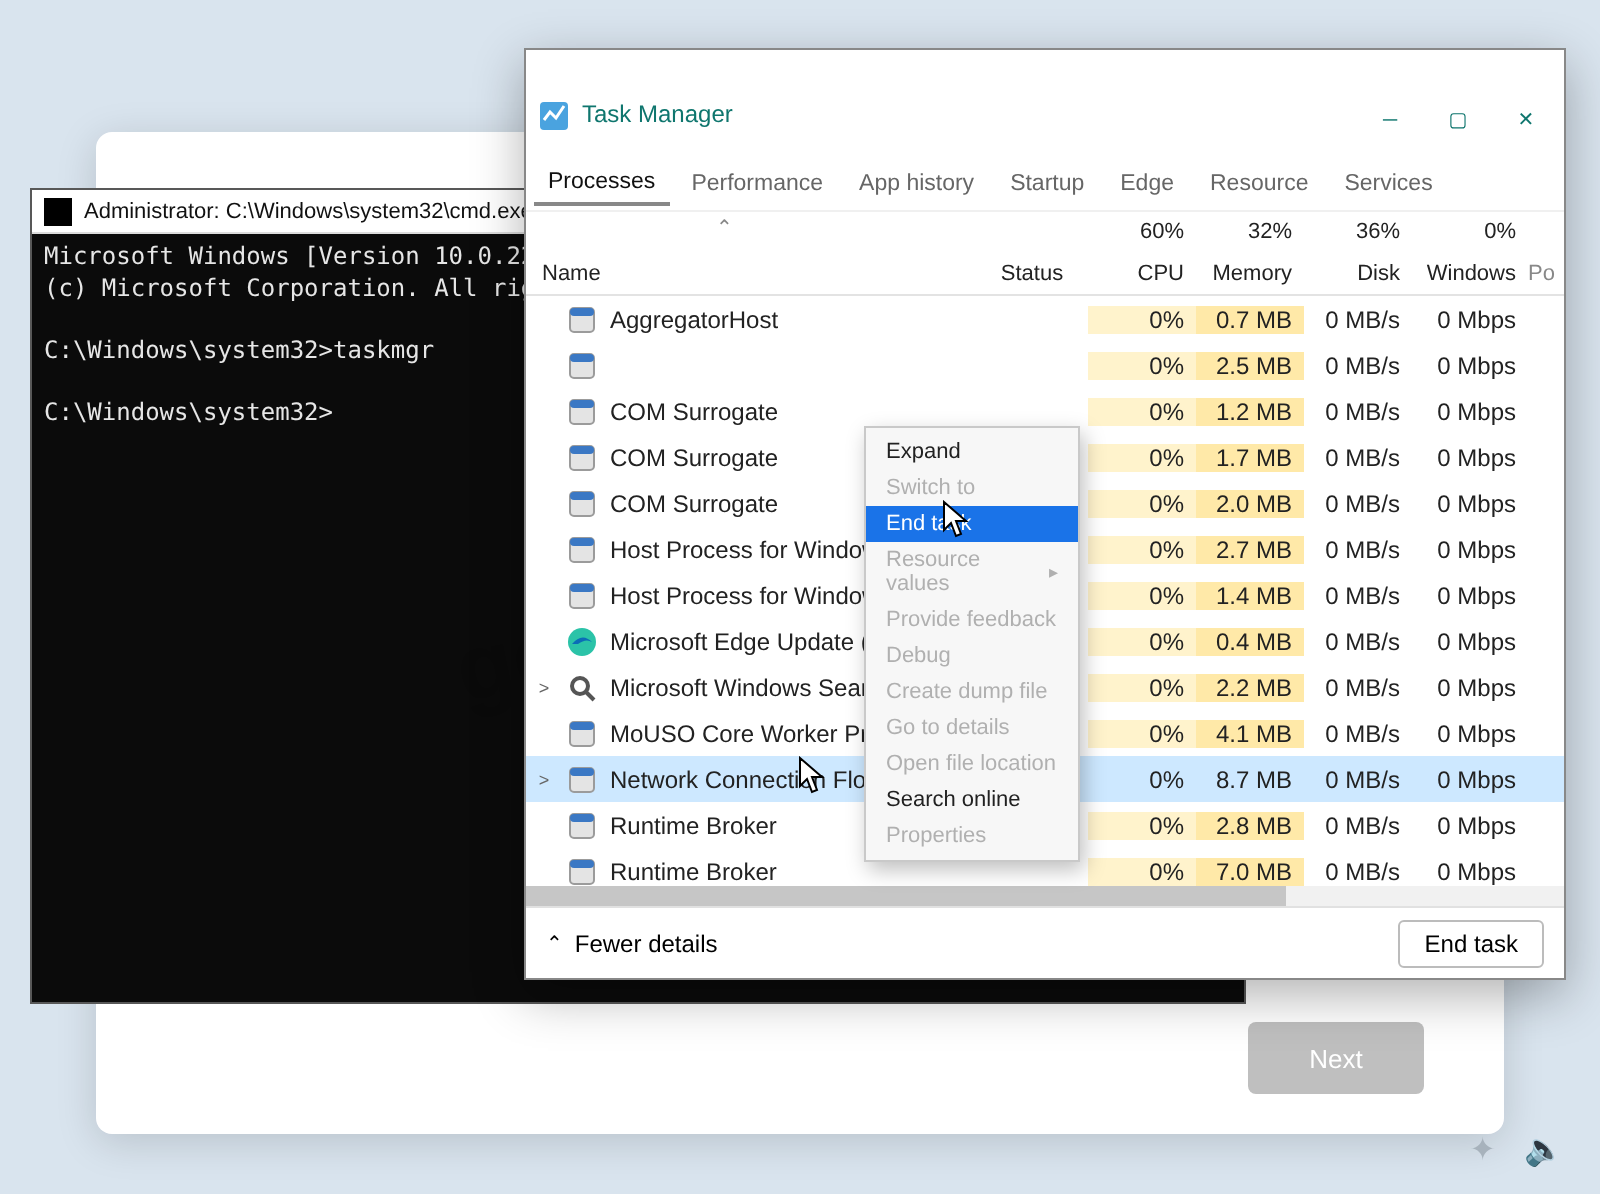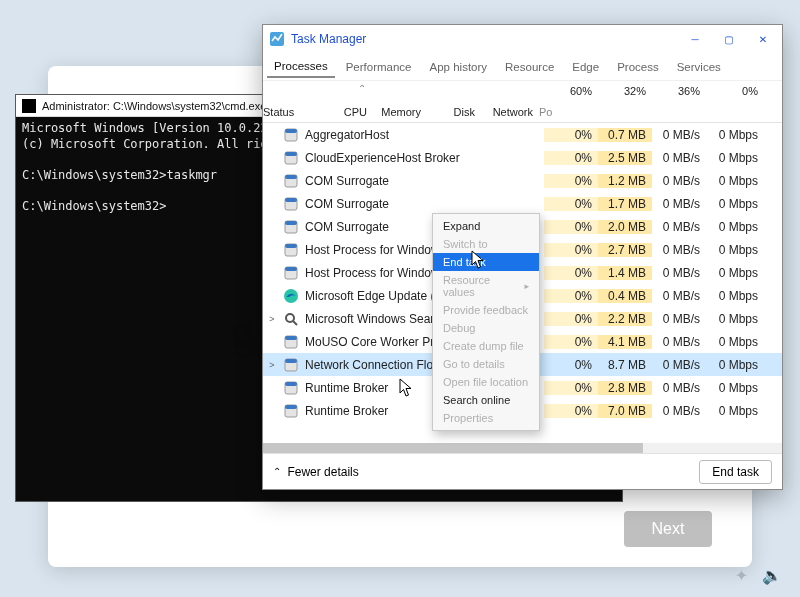--- a/index.html
+++ b/index.html
@@ -1,42 +1,42 @@
 <!DOCTYPE html>
 <html><head>
 <meta charset="utf-8">
 <style>
   * { box-sizing: border-box; margin: 0; padding: 0; font-family: "Segoe UI", sans-serif; }
   body { width: 800px; height: 597px; background: #d9e4ee; position: relative; overflow: hidden; }
 
   
   .bg-window { position: absolute; left: 48px; top: 66px; width: 704px; height: 501px; background: #fff; border-radius: 8px; box-shadow: 0 4px 20px rgba(0,0,0,.15); }
-  .bg-next { position: absolute; right: 40px; bottom: 20px; width: 88px; height: 36px; background: #bfbfbf; color: #fff; border-radius: 4px; display:flex; align-items:center; justify-content:center; font-size:16px; }
+  .bg-next { position: absolute; right: 40px; bottom: 20px; width: 88px; height: 36px; background: #bfbfbf; color: #fff; border-radius: 4px; display:flex; align-items:center; justify-content:center; font-size:13px; }
 
   
   .cmd { position: absolute; left: 15px; top: 94px; width: 608px; height: 408px; background: #0b0b0b; border: 1px solid #585858; display:flex; flex-direction:column; }
   .cmd-titlebar { height: 22px; background: #fff; display:flex; align-items:center; padding:0 6px; font-size:11px; color:#111; border-bottom:1px solid #dcdcdc; }
   .cmd-titlebar .cmd-icon { width:14px; height:14px; background:#000; margin-right:6px; display:inline-block; }
   .cmd-body { flex:1; padding:4px 6px; font-family: Consolas, monospace; font-size:12px; color:#e6e6e6; white-space: pre; line-height:1.3; }
 
   
   .tm { position: absolute; left: 262px; top: 24px; width: 521px; height: 466px; background:#fff; border:1px solid #888; box-shadow:0 8px 24px rgba(0,0,0,.3); display:flex; flex-direction:column; }
-  .tm-titlebar { height:28px; display:flex; align-items:center; padding:0 6px; font-size:12px; color:#1d4ed8; }
+  .tm-titlebar { height:28px; display:flex; align-items:flex-start; padding:0 6px; font-size:12px; color:#0f766e;margin-top:25px; }
   .tm-titlebar .tm-icon { width:16px; height:16px; margin-right:6px; }
   .tm-titlebar .tm-title { flex:1; }
   .tm-winbtns { display:flex; gap:8px; }
   .tm-winbtns div { width:26px; height:20px; display:flex; align-items:center; justify-content:center; font-size:10px; }
   .tm-menubar { height:20px; display:flex; gap:14px; padding:0 8px; font-size:12px; color:#222; }
   .tm-tabs { height:28px; display:flex; gap:4px; padding:0 4px; font-size:11.5px; color:#666; border-bottom:1px solid #f0f0f0; align-items:center; }
   .tm-tabs .tab { padding:4px 7px; }
   .tm-tabs .tab.active { color:#111; border-bottom:2px solid #888; }
 
   .tm-colhead { height:42px; display:flex; align-items:flex-end; font-size:11px; color:#222; border-bottom:1px solid #e3e3e3; position:relative; }
   .col-name { flex:1; padding:0 0 4px 8px; }
-  .col-status { width:56px; text-align:left; padding-bottom:4px; }
+  .col-status { width:56px; text-align:center; padding-bottom:4px; }
   .col-num { width:54px; text-align:right; padding:0 6px 4px 0; }
   .col-net { width:58px; text-align:right; padding:0 6px 4px 0; }
   .col-po  { width:18px; text-align:left; padding-bottom:4px; color:#888; }
   .pct-row { position:absolute; right:18px; top:4px; display:flex;align-items:flex-end; }
   .pct { width:54px; text-align:right; padding-right:6px; font-size:11px; }
   .pct.net { width:58px; }
   .caret-up { position:absolute; left:95px; top:2px; font-size:10px; color:#888; }
 
   .tm-rows { flex:1; overflow:hidden; font-size:12px; color:#222; position:relative; }
   .row { height:23px; display:flex; align-items:center; }
@@ -113,39 +113,40 @@
     <div class="tm-winbtns">
       <div>─</div>
       <div>▢</div>
       <div>✕</div>
     </div>
   </div>
   <div class="tm-tabs">
     <span class="tab active">Processes</span>
     <span class="tab">Performance</span>
     <span class="tab">App history</span>
+    <span class="tab">Startup</span>
+    <span class="tab">Edge</span>
     <span class="tab">Resource</span>
-    <span class="tab">Edge</span>
-    <span class="tab">Process</span>
     <span class="tab">Services</span>
   </div>
 
   <div class="tm-colhead">
     <span class="caret-up">⌃</span>
     <div class="pct-row">
       <div class="pct">60%</div>
       <div class="pct">32%</div>
       <div class="pct">36%</div>
       <div class="pct net">0%</div>
     </div>
+    <div class="col-name">Name</div>
     <div class="col-status">Status</div>
     <div class="col-num">CPU</div>
     <div class="col-num">Memory</div>
     <div class="col-num">Disk</div>
-    <div class="col-net">Network</div>
+    <div class="col-net">Windows</div>
     <div class="col-po">Po</div>
   </div>
 
   <div class="tm-rows" id="tm-rows">
       <div class="row">
         <span class="expand"></span>
         <span class="rname">
           <span class="ricon"><svg viewBox="0 0 16 16">
               <rect x="2" y="2" width="12" height="12" rx="2" fill="#e4e4e4" stroke="#9b9b9b"></rect>
               <rect x="2" y="2" width="12" height="4" rx="2" fill="#3b78c4"></rect>
@@ -159,21 +160,20 @@
         <span class="rnet">0 Mbps</span>
         <span class="rpo"></span>
       </div>
       <div class="row">
         <span class="expand"></span>
         <span class="rname">
           <span class="ricon"><svg viewBox="0 0 16 16">
               <rect x="2" y="2" width="12" height="12" rx="2" fill="#e4e4e4" stroke="#9b9b9b"></rect>
               <rect x="2" y="2" width="12" height="4" rx="2" fill="#3b78c4"></rect>
             </svg></span>
-          <span>CloudExperienceHost Broker</span>
         </span>
         <span class="rstatus"></span>
         <span class="rnum cpu">0%</span>
         <span class="rnum mem">2.5 MB</span>
         <span class="rnum">0 MB/s</span>
         <span class="rnet">0 Mbps</span>
         <span class="rpo"></span>
       </div>
       <div class="row">
         <span class="expand"></span>

